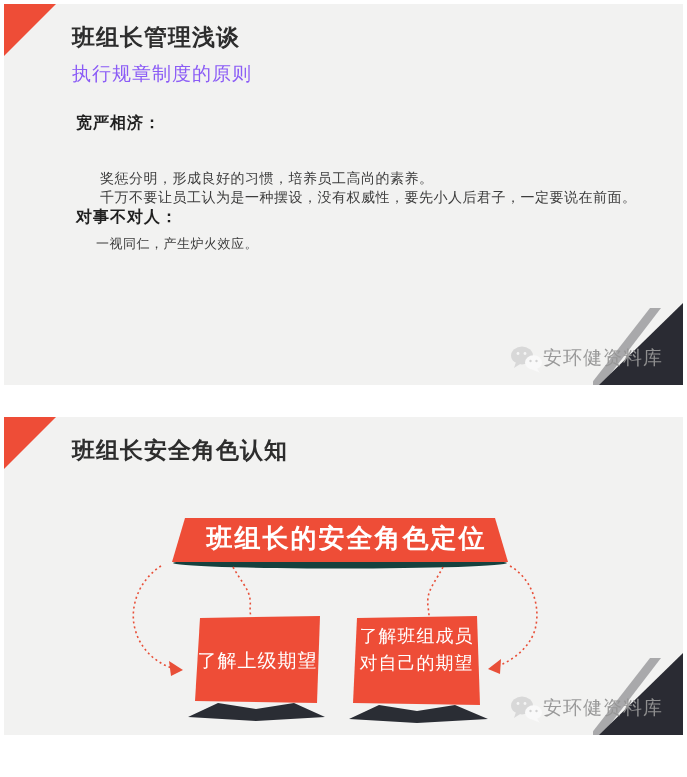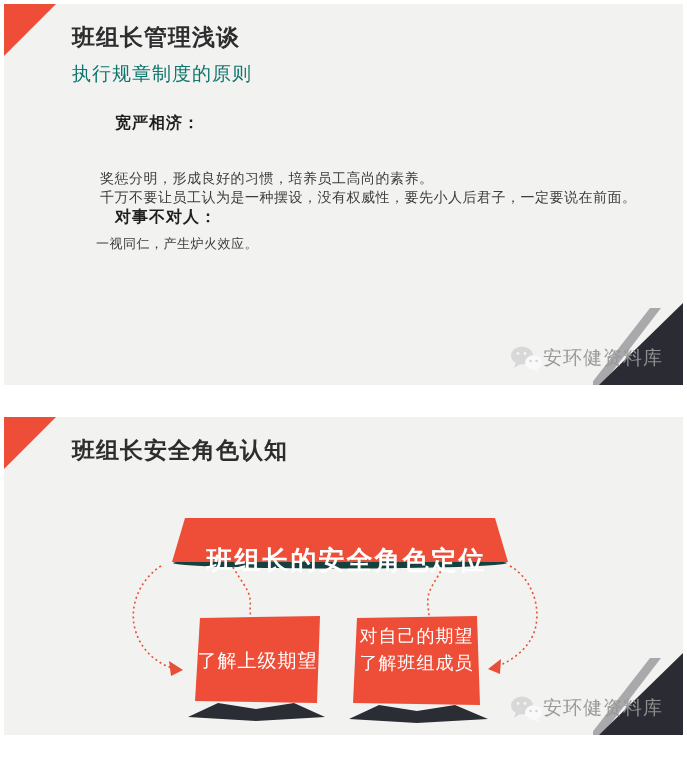--- a/index.html
+++ b/index.html
@@ -16,25 +16,25 @@
   .corner-red{
     position:absolute;left:0;top:0;width:0;height:0;
     border-top:52px solid #ee4d37;border-right:52px solid transparent;
   }
   .slide-title{
     position:absolute;left:68px;top:18px;
     font-size:23px;font-weight:700;color:#2d2d2d;letter-spacing:1px;
   }
   .slide-subtitle{
     position:absolute;left:68px;top:57px;
-    font-size:19px;font-weight:400;color:#0f766e;letter-spacing:1px;
+    font-size:19px;font-weight:400;color:#8b5cf6;letter-spacing:1px;
   }
   .sec-heading{
     position:absolute;left:72px;
-    font-size:16px;font-weight:700;color:#1f1f1f;letter-spacing:1px;margin-left:39px;
+    font-size:16px;font-weight:700;color:#1f1f1f;letter-spacing:1px;
   }
   .body-line{
     position:absolute;left:96px;
     font-size:14px;color:#3d3d3d;letter-spacing:.5px;white-space:nowrap;
   }
   .body-line.small{font-size:13px;left:92px;}
   
   .corner-deco{position:absolute;right:0;bottom:0;z-index:1;}
   
   .watermark{
@@ -42,21 +42,21 @@
     display:flex;align-items:flex-start;
   }
   .watermark-text{
     font-size:19px;color:#959595;letter-spacing:1px;opacity:.95;
   }
   .wechat-icon{display:block;opacity:.9;}
   
   .diagram-svg{position:absolute;left:0;top:0;z-index:0;}
   .banner-label{
     position:absolute;left:181px;top:104px;width:323px;text-align:center;z-index:1;
-    font-size:26px;font-weight:700;color:#ffffff;letter-spacing:2px;white-space:nowrap;margin-top:22px;
+    font-size:26px;font-weight:700;color:#ffffff;letter-spacing:2px;white-space:nowrap;
   }
   .box-label{
     position:absolute;z-index:1;text-align:center;color:#ffffff;
   }
   #box-label-left{left:191px;top:231px;width:125px;font-size:19px;font-weight:400;letter-spacing:1px;}
   #box-label-right{left:349px;top:206px;width:127px;font-size:18px;font-weight:400;line-height:27px;letter-spacing:1px;}
 </style>
 </head>
 <body>
 
@@ -116,22 +116,22 @@
     <polygon points="184,300 214,286 252,292 290,286 321,300 252,304" fill="#2a2d34"></polygon>
     <polygon points="345,302 375,288 413,294 451,288 484,302 413,306" fill="#2a2d34"></polygon>
 
     <polygon points="196,201 316,199 313,286 191,284" fill="#ee4d37"></polygon>
     <polygon points="353,201 473,199 476,288 349,286" fill="#ee4d37"></polygon>
   </svg>
 
   <div class="banner-label">班组长的安全角色定位</div>
   <div class="box-label" id="box-label-left">了解上级期望</div>
   <div class="box-label" id="box-label-right">
+    <div>了解班组成员</div>
     <div>对自己的期望</div>
-    <div>了解班组成员</div>
   </div>
 
   <svg class="corner-deco" width="90" height="84" viewBox="0 0 90 84">
     <polygon points="-3,84 9,84 68,7 57,7" fill="#a9a9ab"></polygon>
     <polygon points="90,2 90,84 6,84" fill="#2a2b33"></polygon>
   </svg>
 
   <div class="watermark">
     <svg class="wechat-icon" width="33" height="28" viewBox="0 0 33 28">
       <ellipse cx="12" cy="10.5" rx="11" ry="9" fill="#d6d6d6"></ellipse>

